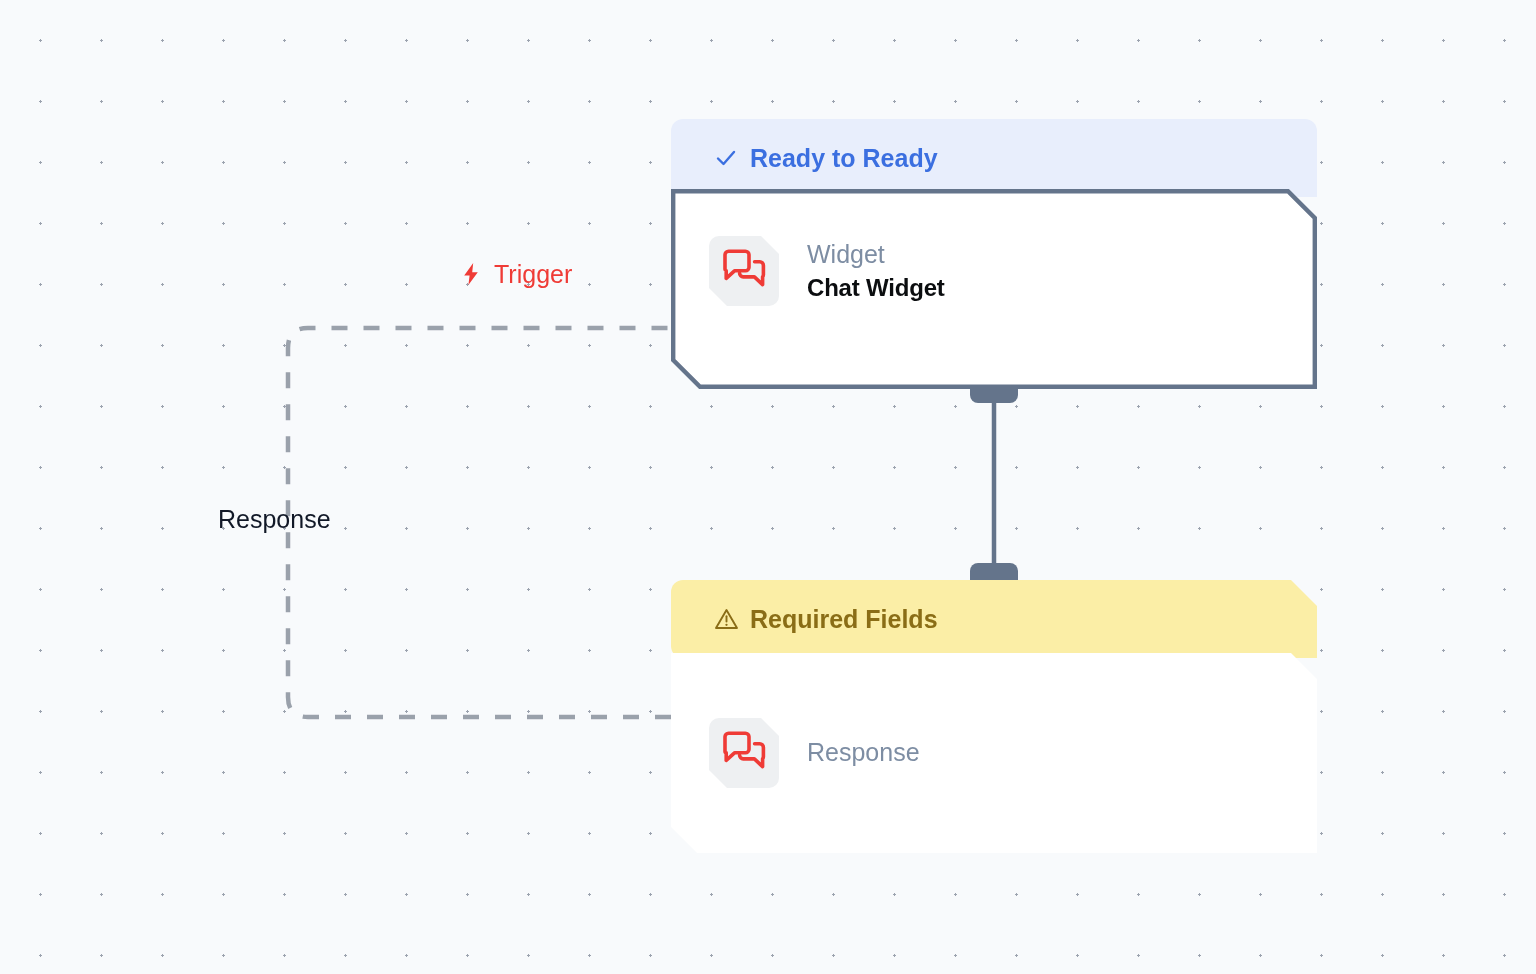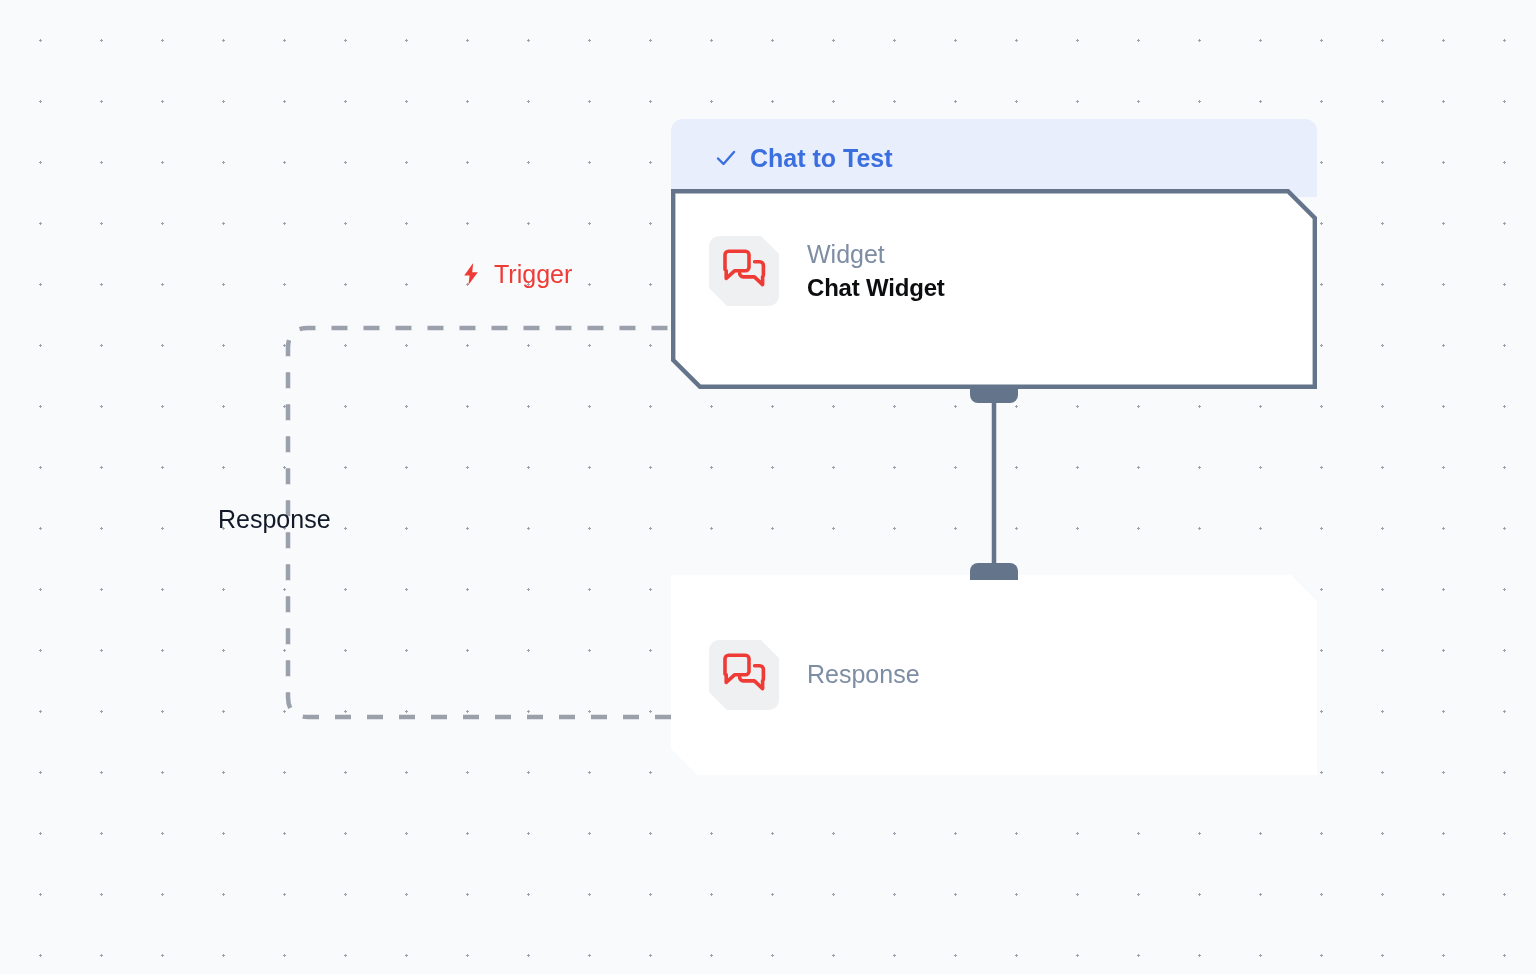--- a/index.html
+++ b/index.html
@@ -223,21 +223,21 @@
   </div>
 
   <div class="node" id="node-widget">
 
     <div class="node-header">
       <span class="hdr-icon">
         <svg width="24" height="24" viewBox="0 0 24 24" xmlns="http://www.w3.org/2000/svg">
           <path d="M4 12.5 L9.5 18 L20 6" fill="none" stroke="#3b6fe0" stroke-width="2.4" stroke-linecap="round" stroke-linejoin="round"></path>
         </svg>
       </span>
-      <span>Chat to Test</span>
+      <span>Ready to Ready</span>
     </div>
 
     <div class="body-wrap">
       <svg class="body-outline" viewBox="0 0 646 200" preserveAspectRatio="none" xmlns="http://www.w3.org/2000/svg">
         <path d="M2.2 2.2 H617 L643.8 29 V197.8 H29 L2.2 171 Z" fill="#ffffff" stroke="#64748b" stroke-width="4.4" stroke-linejoin="miter" vector-effect="non-scaling-stroke"></path>
       </svg>
 
       <div class="body-content">
         <div class="node-icon-tile">
           <svg width="46" height="44" viewBox="0 0 46 44" xmlns="http://www.w3.org/2000/svg">
@@ -248,20 +248,30 @@
         <div class="node-text">
           <div class="node-subtitle">Widget</div>
           <div class="node-title">Chat Widget</div>
         </div>
       </div>
     </div>
   </div>
 
   <div class="node" id="node-response">
 
+    <div class="node-header">
+      <span class="hdr-icon">
+        <svg width="25" height="24" viewBox="0 0 25 24" xmlns="http://www.w3.org/2000/svg">
+          <path d="M12.5 3 L23 21 H2 Z" fill="none" stroke="#8a6d16" stroke-width="1.9" stroke-linejoin="round"></path>
+          <path d="M12.5 9.2 V14.6" stroke="#8a6d16" stroke-width="1.9" stroke-linecap="round"></path>
+          <circle cx="12.5" cy="17.8" r="1.15" fill="#8a6d16"></circle>
+        </svg>
+      </span>
+      <span>Required Fields</span>
+    </div>
 
     <div class="body-wrap chamfer-tr-bl">
       <div class="body-content">
         <div class="node-icon-tile">
           <svg width="46" height="44" viewBox="0 0 46 44" xmlns="http://www.w3.org/2000/svg">
             <path d="M4 5.8 A3.6 3.6 0 0 1 7.6 2.2 H24.4 A3.6 3.6 0 0 1 28 5.8 V18.2 A3.6 3.6 0 0 1 24.4 21.8 H13.5 L5.2 29.4 V21.8 A1.6 1.6 0 0 1 4 20.2 Z" fill="none" stroke="#ef3b36" stroke-width="3.6" stroke-linejoin="round" stroke-linecap="round"></path>
             <path d="M18.6 24.3 A3.6 3.6 0 0 0 22.2 27.9 H33.4 L41.6 35.6 V27.9 A3.6 3.6 0 0 0 42.4 25.6 V16.4 A3.6 3.6 0 0 0 38.8 12.8 H33.6" fill="none" stroke="#ef3b36" stroke-width="3.6" stroke-linejoin="round" stroke-linecap="round"></path>
           </svg>
         </div>
         <div class="node-text">

